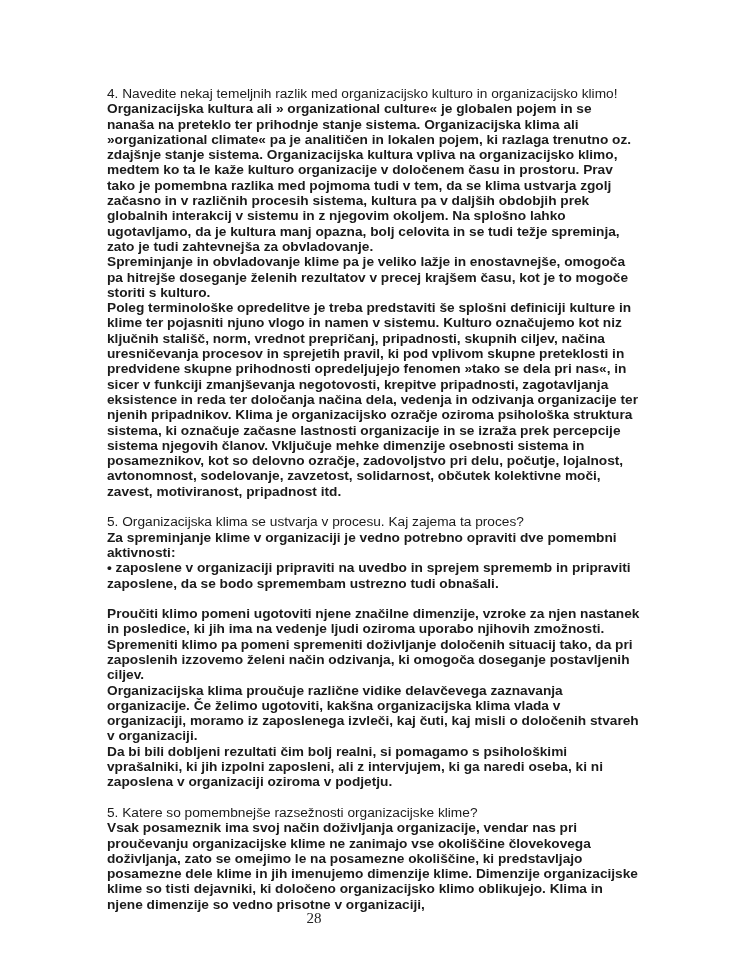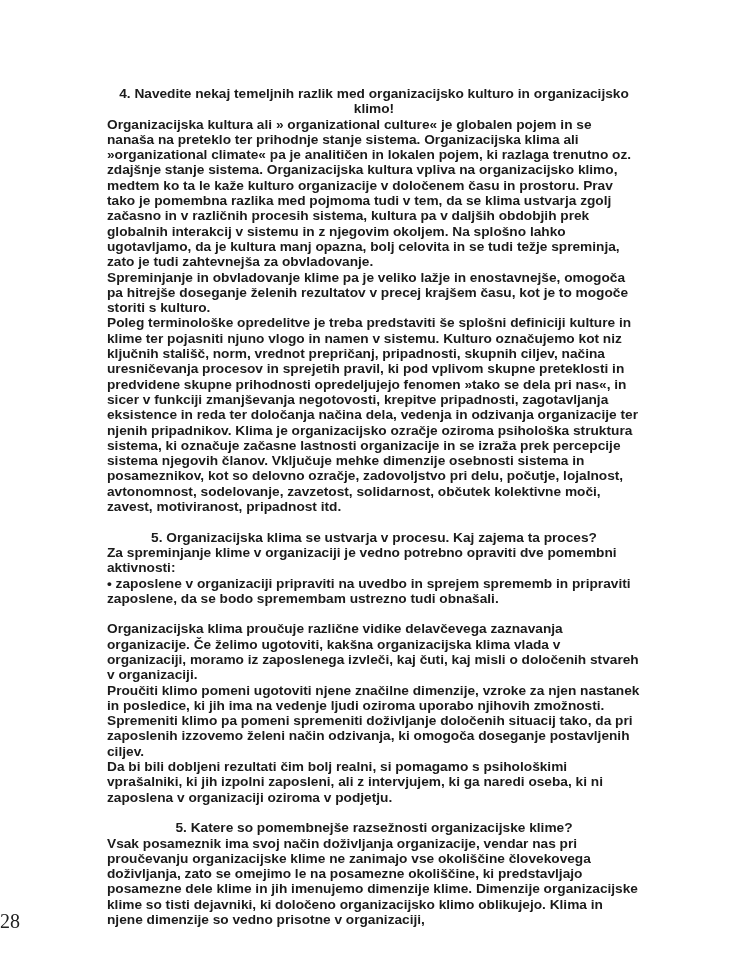--- a/index.html
+++ b/index.html
@@ -24,52 +24,51 @@
     line-height: 15.3px;
     color: #1b1b1b;
     text-align: left;
   }
   .blk {
     margin: 0;
     padding: 0;
     font-weight: bold;
   }
   .blk.heading {
-    font-weight: bold;
-    text-align: center;
+    font-weight: normal;
   }
   .blk.spacer {
     height: 15.3px;
   }
   .footer {
     position: absolute;
     top: 910px;
     left: 0;
     width: 628px;
-    text-align: left;
+    text-align: center;
     font-family: "Liberation Serif", serif;
-    font-size: 20px;
+    font-size: 15px;
     color: #222222;
   }
 </style>
 </head>
 <body>
 
 <div class="page">
   <div class="content" id="doc-content">
       <p class="blk heading">4. Navedite nekaj temeljnih razlik med organizacijsko kulturo in organizacijsko klimo!</p>
       <p class="blk para">Organizacijska kultura ali » organizational culture« je globalen pojem in se nanaša na preteklo ter prihodnje stanje sistema. Organizacijska klima ali »organizational climate« pa je analitičen in lokalen pojem, ki razlaga trenutno oz. zdajšnje stanje sistema. Organizacijska kultura vpliva na organizacijsko klimo, medtem ko ta le kaže kulturo organizacije v določenem času in prostoru. Prav tako je pomembna razlika med pojmoma tudi v tem, da se klima ustvarja zgolj začasno in v različnih procesih sistema, kultura pa v daljših obdobjih prek globalnih interakcij v sistemu in z njegovim okoljem. Na splošno lahko ugotavljamo, da je kultura manj opazna, bolj celovita in se tudi težje spreminja, zato je tudi zahtevnejša za obvladovanje.</p>
       <p class="blk para">Spreminjanje in obvladovanje klime pa je veliko lažje in enostavnejše, omogoča pa hitrejše doseganje želenih rezultatov v precej krajšem času, kot je to mogoče storiti s kulturo.</p>
       <p class="blk para">Poleg terminološke opredelitve je treba predstaviti še splošni definiciji kulture in klime ter pojasniti njuno vlogo in namen v sistemu. Kulturo označujemo kot niz ključnih stališč, norm, vrednot prepričanj, pripadnosti, skupnih ciljev, načina uresničevanja procesov in sprejetih pravil, ki pod vplivom skupne preteklosti in predvidene skupne prihodnosti opredeljujejo fenomen »tako se dela pri nas«, in sicer v funkciji zmanjševanja negotovosti, krepitve pripadnosti, zagotavljanja eksistence in reda ter določanja načina dela, vedenja in odzivanja organizacije ter njenih pripadnikov. Klima je organizacijsko ozračje oziroma psihološka struktura sistema, ki označuje začasne lastnosti organizacije in se izraža prek percepcije sistema njegovih članov. Vključuje mehke dimenzije osebnosti sistema in posameznikov, kot so delovno ozračje, zadovoljstvo pri delu, počutje, lojalnost, avtonomnost, sodelovanje, zavzetost, solidarnost, občutek kolektivne moči, zavest, motiviranost, pripadnost itd.</p>
       <p class="blk spacer"></p>
       <p class="blk heading">5. Organizacijska klima se ustvarja v procesu. Kaj zajema ta proces?</p>
       <p class="blk para">Za spreminjanje klime v organizaciji je vedno potrebno opraviti dve pomembni aktivnosti:</p>
       <p class="blk para">• zaposlene v organizaciji pripraviti na uvedbo in sprejem sprememb in pripraviti zaposlene, da se bodo spremembam ustrezno tudi obnašali.</p>
       <p class="blk spacer"></p>
+      <p class="blk para">Proučiti klimo pomeni ugotoviti njene značilne dimenzije, vzroke za njen nastanek in posledice, ki jih ima na vedenje ljudi oziroma uporabo njihovih zmožnosti. Spremeniti klimo pa pomeni spremeniti doživljanje določenih situacij tako, da pri zaposlenih izzovemo želeni način odzivanja, ki omogoča doseganje postavljenih ciljev.</p>
       <p class="blk para">Organizacijska klima proučuje različne vidike delavčevega zaznavanja organizacije. Če želimo ugotoviti, kakšna organizacijska klima vlada v organizaciji, moramo iz zaposlenega izvleči, kaj čuti, kaj misli o določenih stvareh v organizaciji.</p>
-      <p class="blk para">Proučiti klimo pomeni ugotoviti njene značilne dimenzije, vzroke za njen nastanek in posledice, ki jih ima na vedenje ljudi oziroma uporabo njihovih zmožnosti. Spremeniti klimo pa pomeni spremeniti doživljanje določenih situacij tako, da pri zaposlenih izzovemo želeni način odzivanja, ki omogoča doseganje postavljenih ciljev.</p>
       <p class="blk para">Da bi bili dobljeni rezultati čim bolj realni, si pomagamo s psihološkimi vprašalniki, ki jih izpolni zaposleni, ali z intervjujem, ki ga naredi oseba, ki ni zaposlena v organizaciji oziroma v podjetju.</p>
       <p class="blk spacer"></p>
       <p class="blk heading">5. Katere so pomembnejše razsežnosti organizacijske klime?</p>
       <p class="blk para">Vsak posameznik ima svoj način doživljanja organizacije, vendar nas pri proučevanju organizacijske klime ne zanimajo vse okoliščine človekovega doživljanja, zato se omejimo le na posamezne okoliščine, ki predstavljajo posamezne dele klime in jih imenujemo dimenzije klime. Dimenzije organizacijske klime so tisti dejavniki, ki določeno organizacijsko klimo oblikujejo. Klima in njene dimenzije so vedno prisotne v organizaciji,</p>
     </div>
   <div class="footer">28</div>
 </div>
 
 </body></html>

